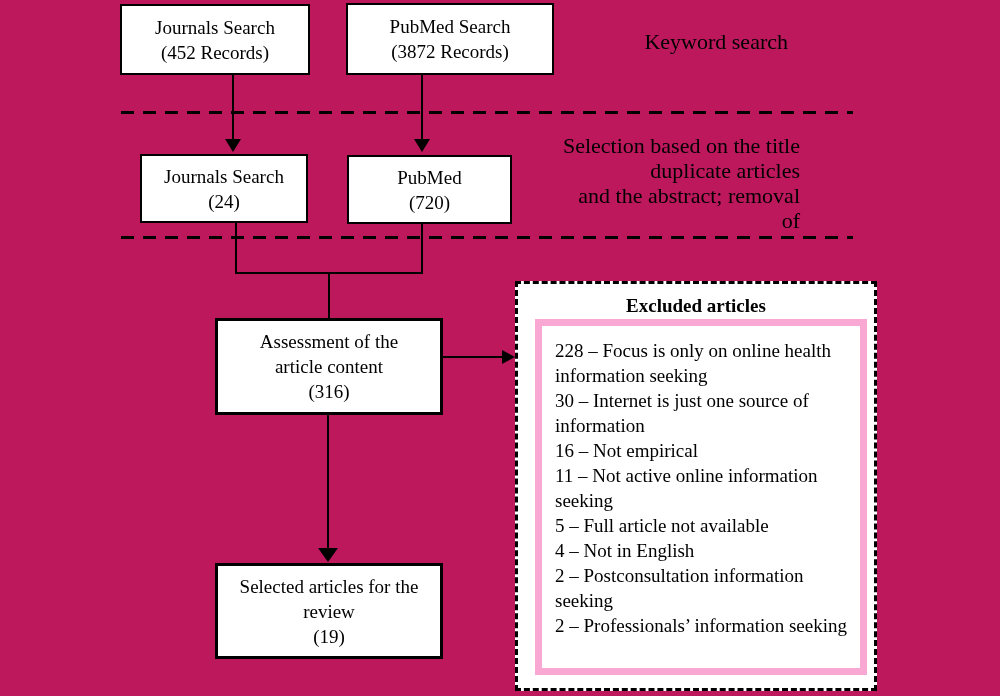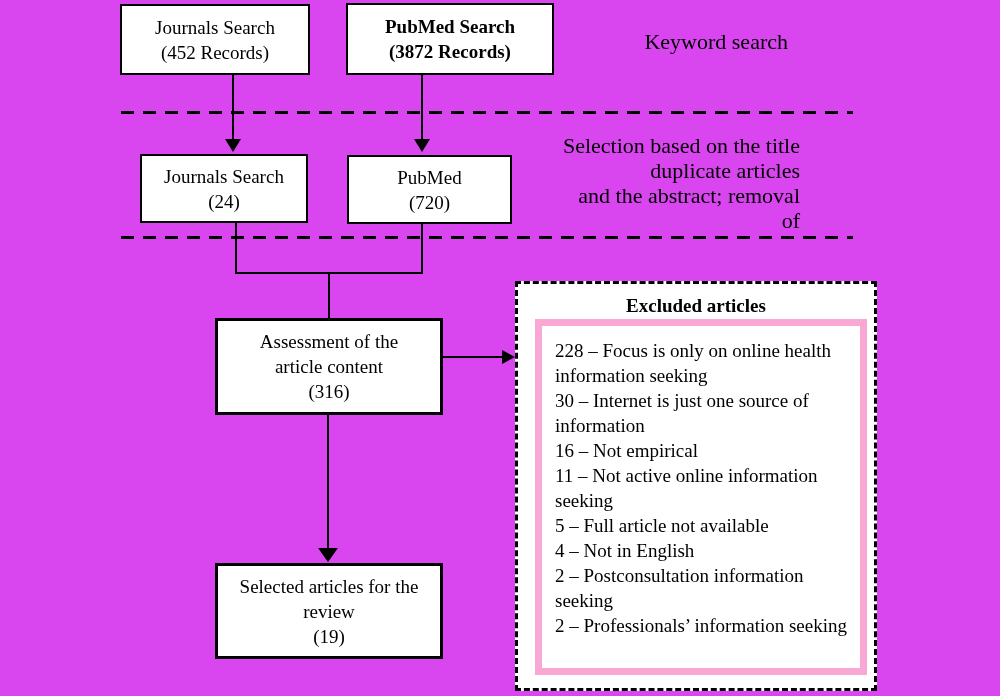--- a/index.html
+++ b/index.html
@@ -1,21 +1,21 @@
 <!DOCTYPE html>
 <html><head>
 <meta charset="utf-8">
 <style>
   * { margin: 0; padding: 0; box-sizing: border-box; }
   html, body { background: #ffffff; }
   .canvas {
     position: relative;
     width: 1000px;
     height: 696px;
-    background: #d946ef;
+    background: #be185d;
     font-family: "Liberation Serif", "DejaVu Serif", serif;
     color: #000000;
     overflow: hidden;
   }
   .box {
     position: absolute;
     border: 2px solid #000000;
     background: #ffffff;
     display: flex;
     flex-direction: column;
@@ -91,21 +91,21 @@
 </style>
 </head>
 <body>
 
 <div class="canvas">
 
   <div class="box" style="left:120px; top:4px; width:190px; height:71px;">
     <div>Journals Search</div>
     <div>(452 Records)</div>
   </div>
-  <div class="box" style="left:346px; top:3px; width:208px; height:72px;font-weight:bold;">
+  <div class="box" style="left:346px; top:3px; width:208px; height:72px;">
     <div>PubMed Search</div>
     <div>(3872 Records)</div>
   </div>
 
   <div class="side-label" style="left:578px; top:29px; width:210px;">Keyword search</div>
 
   <div class="dashline" style="left:121px; top:111px; width:732px;"></div>
   <div class="dashline" style="left:121px; top:236px; width:732px;"></div>
 
   <div class="vline" style="left:232px; top:75px; width:2px; height:66px;"></div>

